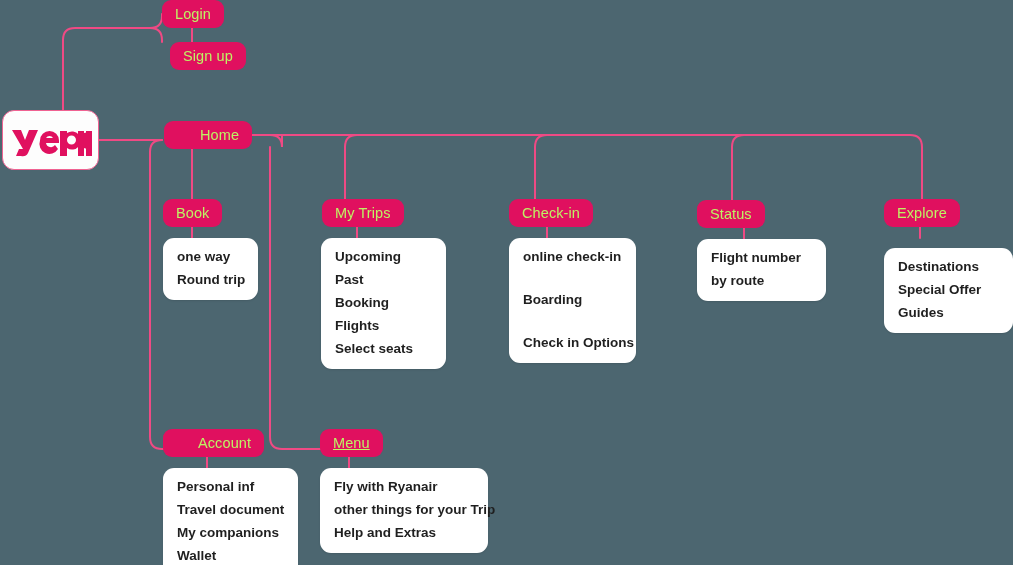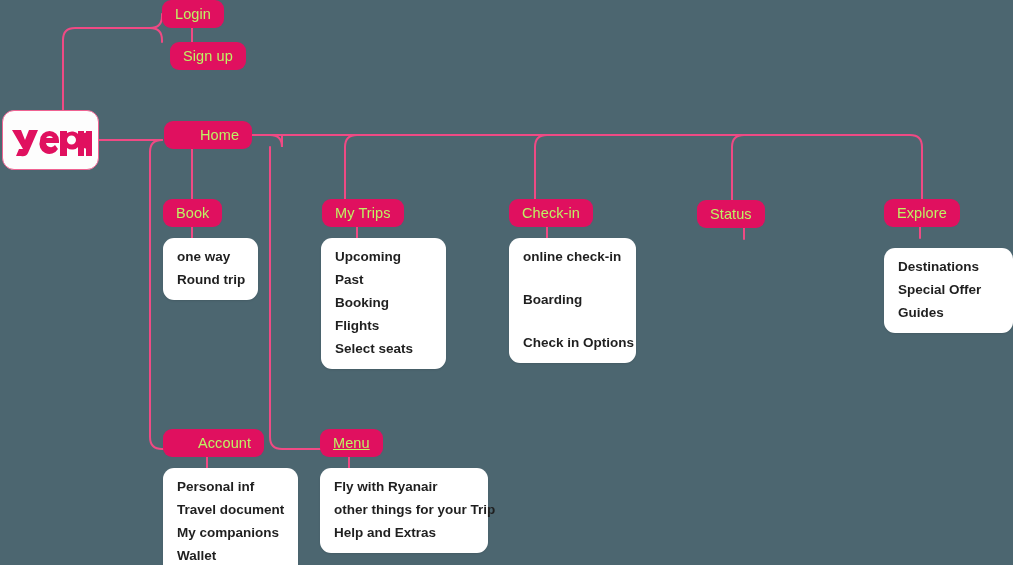--- a/index.html
+++ b/index.html
@@ -141,20 +141,24 @@
     <div class="row">Flights</div>
     <div class="row">Select seats</div>
   </div>
 
   <div class="card" style="left:509px; top:238px; width:127px;gap:27px;">
     <div class="row">online check-in</div>
     <div class="row">Boarding</div>
     <div class="row">Check in Options</div>
   </div>
 
+  <div class="card" style="left:697px; top:239px; width:129px;">
+    <div class="row">Flight number</div>
+    <div class="row">by route</div>
+  </div>
 
   <div class="card" style="left:884px; top:238px; width:129px;margin-top:10px;">
     <div class="row">Destinations</div>
     <div class="row">Special Offer</div>
     <div class="row">Guides</div>
   </div>
 
   <div class="card" style="left:163px; top:468px; width:135px;">
     <div class="row">Personal inf</div>
     <div class="row">Travel document</div>

